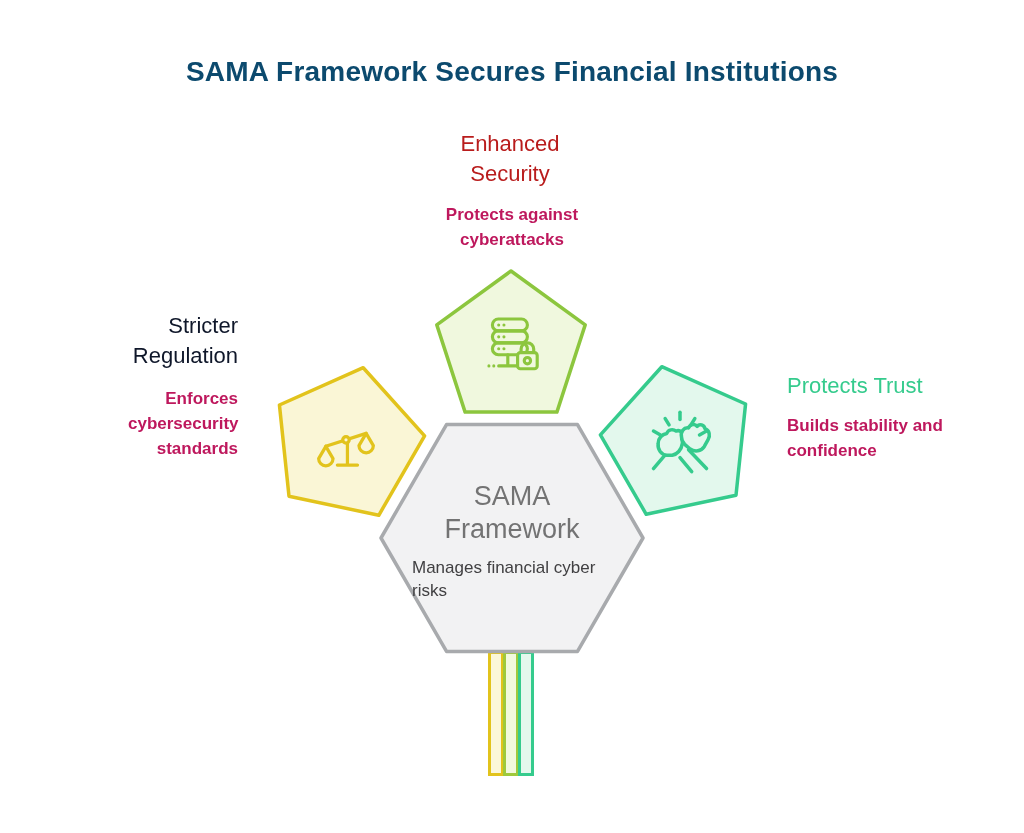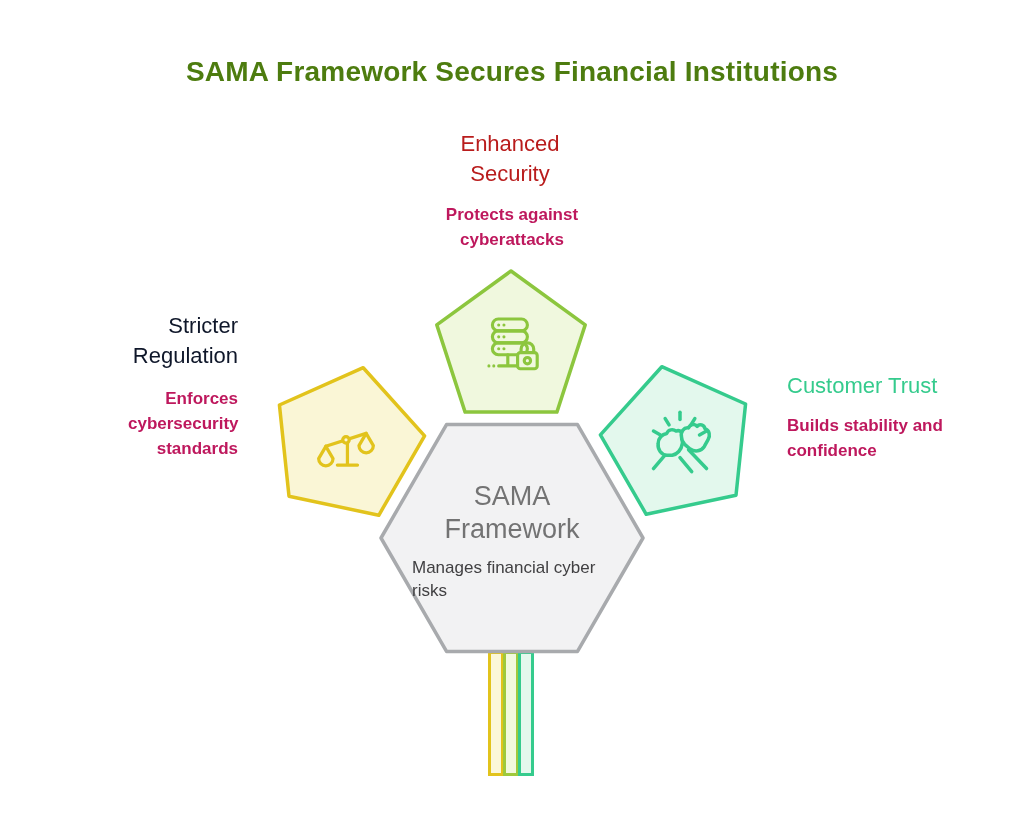--- a/index.html
+++ b/index.html
@@ -10,21 +10,21 @@
     background: #ffffff;
     font-family: "Liberation Sans", "DejaVu Sans", sans-serif;
     overflow: hidden;
   }
   .abs { position: absolute; }
 
   .main-title {
     left: 0; top: 56px; width: 1024px;
     text-align: center;
     font-size: 28px; font-weight: bold;
-    color: #4d7c0f;
+    color: #0c4a6e;
     letter-spacing: 0.2px;
   }
 
   .node-label { font-size: 22px; line-height: 30px; font-weight: 400; }
   .node-desc  { font-size: 17px; line-height: 25px; color: #be185d; font-weight: bold; }
 
   .label-enhanced { left: 425px; top: 129px; width: 170px; text-align: center; color: #b91c1c; }
   .desc-enhanced  { left: 432px; top: 202px; width: 160px; text-align: center; }
 
   .label-stricter { left: 98px;  top: 311px; width: 140px; text-align: right; color: #0f172a; }
@@ -108,21 +108,21 @@
   <svg class="abs icon-scales" width="74" height="72" viewBox="0 0 100 100">
     <g fill="none" stroke-width="4.5" stroke-linecap="round" stroke-linejoin="round" stroke="#E2C31C">
       <path d="M 22,56 L 78,38"></path>
       <path d="M 52,51 V 80 M 38,82 H 66"></path>
       <path d="M 22,56 L 12,73 M 22,56 L 32,73 M 12,73 A 10,10 0 0 0 32,73"></path>
       <path d="M 78,38 L 68,55 M 78,38 L 88,55 M 68,55 A 10,10 0 0 0 88,55"></path>
       <circle cx="50" cy="47" r="4.5" fill="#FAF6D6"></circle>
     </g>
   </svg>
 
-  <div class="abs node-label label-customer">Customer Trust</div>
+  <div class="abs node-label label-customer">Protects Trust</div>
   <div class="abs node-desc desc-customer">Builds stability and confidence</div>
 
   <svg class="abs pent-right" width="160" height="168" viewBox="0 0 160 168">
     <polygon points="80,6 154.2,59.9 125.9,147.1 34.1,147.1 5.8,59.9" stroke-width="3.5" stroke-linejoin="round" stroke="#35CB8D" fill="#E3F8ED"></polygon>
   </svg>
 
   <svg class="abs icon-fist" width="78" height="78" viewBox="0 0 100 100">
     <g fill="none" stroke-width="4.5" stroke-linecap="round" stroke-linejoin="round" stroke="#35CB8D">
       <path d="M 16,84 L 34,63"></path>
       <path d="M 84,84 L 61,60"></path>

